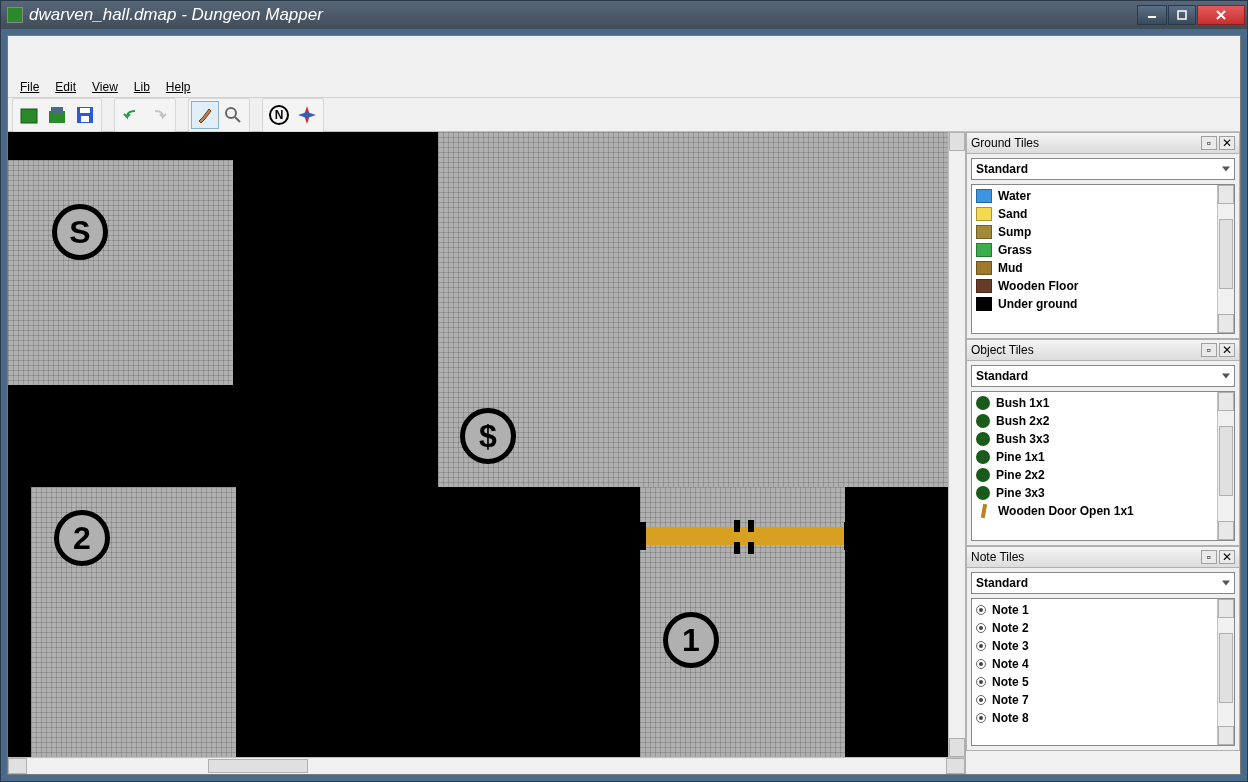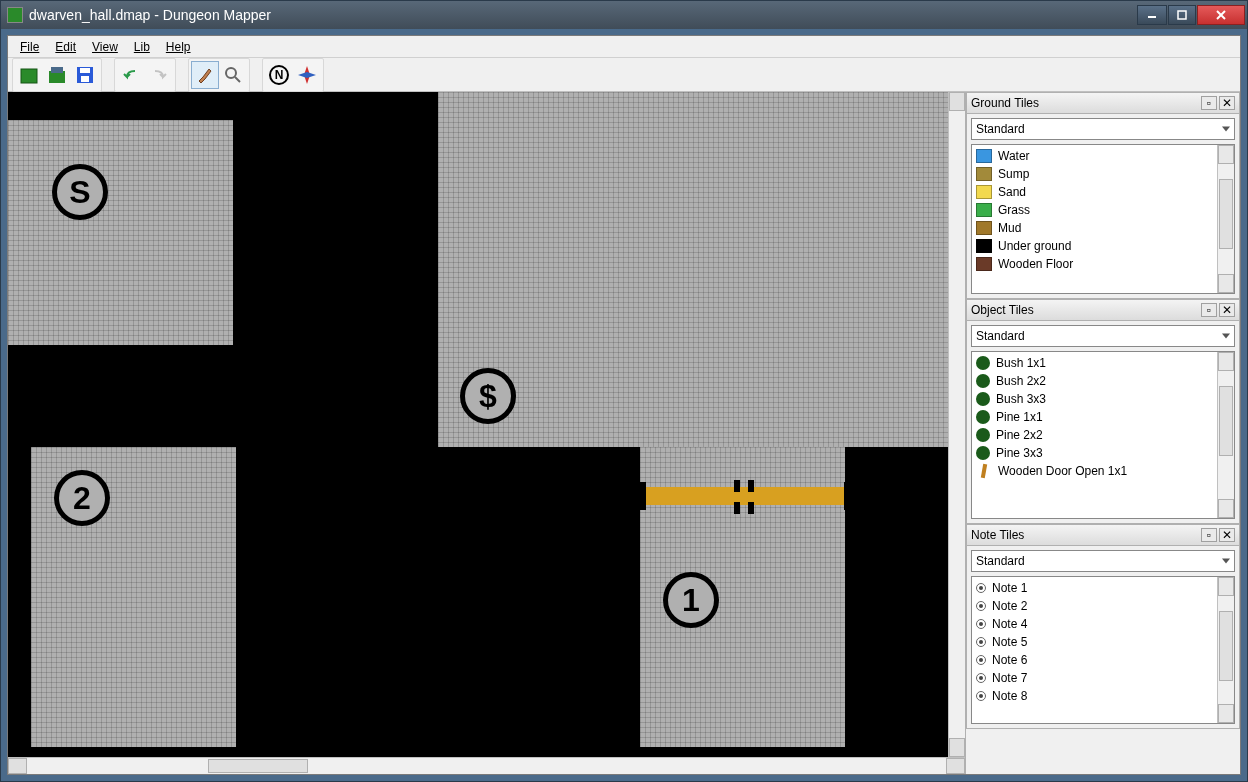--- a/index.html
+++ b/index.html
@@ -2,29 +2,29 @@
 <html><head>
 <meta charset="utf-8">
 <style>
 * { box-sizing: border-box; margin: 0; padding: 0; font-family: 'Segoe UI', Tahoma, sans-serif; font-size: 12px; }
 html, body { width: 1248px; height: 782px; overflow: hidden; background: #000; }
 
 .window-frame { width: 1248px; height: 782px; background: #4a6a8a; border: 1px solid #2a3a4a; display: flex; flex-direction: column; }
 
 .titlebar { height: 28px; background: linear-gradient(to bottom, #586878, #404c58); display: flex; align-items: center; padding: 0 2px 0 6px; color: #fff; }
 .titlebar-icon { width: 16px; height: 16px; margin-right: 6px; background: #2a8a2a; border: 1px solid #888; }
-.titlebar-text { flex: 1; font-size: 14px; }
+.titlebar-text { flex: 1; font-size: 17px; font-style: italic; }
 .win-btn { width: 30px; height: 20px; margin-left: 1px; background: linear-gradient(to bottom,#5a7088,#3a4a5a); border: 1px solid #2a3a4a; display:flex;align-items:center;justify-content:center;}
 .win-btn.max { width: 28px; }
 .win-btn.close { width: 48px; background: linear-gradient(to bottom,#e55a5a,#c73030); border:1px solid #8a2020;}
 .win-btn svg { pointer-events:none; }
 
 .inner { flex:1; margin:6px; background:#f0f0f0; border:1px solid #7a7a7a; display:flex; flex-direction:column; }
 
-.menubar { height:22px; background:#f0f0f0; display:flex; align-items:center; padding:0 4px; border-bottom:1px solid #d0d0d0;}
+.menubar { height:22px; background:#f0f0f0; display:flex; align-items:center; padding:0 4px; border-bottom:1px solid #d0d0d0;margin-top:40px;}
 .menu-item { padding:2px 8px; text-decoration:underline; color:#000; cursor:default;}
 .menu-item:first-letter { }
 .toolbar { height:34px; background:#f0f0f0; display:flex; align-items:center; padding:2px 4px; border-bottom:1px solid #c0c0c0; gap:2px;}
 .tgroup { display:flex; align-items:center; padding:2px; border:1px solid #d8d8d8; background:#f4f4f4; border-radius:2px;}
 .tb-btn { width:28px; height:28px; display:flex; align-items:center; justify-content:center; border:1px solid transparent; }
 .tb-sep { width:8px; }
 
 .workarea { flex:1; display:flex; overflow:hidden; }
 .canvas-wrap { flex:1; display:flex; flex-direction:column; border-right:1px solid #b0b0b0; }
 .canvas-body { flex:1; display:flex; overflow:hidden; }
@@ -45,21 +45,21 @@
  background-size:5px 5px; }
 .bridge { position:absolute; background:#d8a020; }
 .bridge-post { position:absolute; width:6px; background:#000; }
 .marker { position:absolute; width:56px; height:56px; border-radius:50%; background:#b0b0b0; border:5px solid #000; display:flex; align-items:center; justify-content:center; font: bold 32px Arial; color:#000; }
 
 .sidepanels { width:274px; display:flex; flex-direction:column; gap:0; background:#f0f0f0;}
 .panel { display:flex; flex-direction:column; }
 .panel-header { height:22px; background:linear-gradient(to bottom,#f4f4f4,#dcdcdc); border:1px solid #b0b0b0; display:flex; align-items:center; padding:0 4px; font-size:12px;}
 .panel-header .spacer { flex:1; }
 .ph-btn { width:16px; height:14px; border:1px solid #a0a0a0; background:#eaeaea; margin-left:2px; display:flex; align-items:center; justify-content:center;}
-.panel-body { padding:4px; border-left:1px solid #b0b0b0; border-right:1px solid #b0b0b0; border-bottom:1px solid #b0b0b0; display:flex; flex-direction:column; gap:4px;}
+.panel-body { padding:4px; border-left:1px solid #b0b0b0; border-right:1px solid #b0b0b0; border-bottom:1px solid #b0b0b0; display:flex; flex-direction:column; gap:4px;font-weight:bold;}
 .combo { height:22px; border:1px solid #888; background:#fff; display:flex; align-items:center; padding:0 4px; position:relative;}
 .combo::after { content:''; position:absolute; right:4px; top:50%; width:0;height:0;border-left:4px solid transparent;border-right:4px solid transparent;border-top:5px solid #555; transform:translateY(-50%);}
 .listbox { border:1px solid #888; background:#fff; overflow:hidden; position:relative;}
 .listbox-inner { padding:2px 0;}
 .list-item { display:flex; align-items:center; height:18px; padding:0 4px; gap:6px;}
 .swatch { width:16px; height:14px; border:1px solid rgba(0,0,0,0.3);}
 .circle-swatch { width:14px; height:14px; border-radius:50%;}
 .note-radio { width:10px;height:10px;border:1px solid #666;border-radius:50%;display:flex;align-items:center;justify-content:center;}
 .note-radio::after{content:'';width:4px;height:4px;border-radius:50%;background:#444;}
 .lb-vscroll { position:absolute; top:0; right:0; bottom:0; width:17px; background:#f0f0f0; border-left:1px solid #c0c0c0;}
@@ -211,63 +211,63 @@
             <div class="combo">
                 <span>Standard</span>
               </div>
             <div class="listbox" style="height:150px">
               <div class="listbox-inner" id="ground-list">
                   <div class="list-item">
                     <div class="swatch" style="background: rgb(58, 150, 224);"></div>
                     <span>Water</span>
                   </div>
                   <div class="list-item">
+                    <div class="swatch" style="background: rgb(242, 217, 78);"></div>
+                    <span>Sand</span>
+                  </div>
+                  <div class="list-item">
                     <div class="swatch" style="background: rgb(162, 138, 58);"></div>
                     <span>Sump</span>
                   </div>
                   <div class="list-item">
-                    <div class="swatch" style="background: rgb(242, 217, 78);"></div>
-                    <span>Sand</span>
-                  </div>
-                  <div class="list-item">
                     <div class="swatch" style="background: rgb(58, 174, 74);"></div>
                     <span>Grass</span>
                   </div>
                   <div class="list-item">
                     <div class="swatch" style="background: rgb(160, 120, 42);"></div>
                     <span>Mud</span>
                   </div>
                   <div class="list-item">
+                    <div class="swatch" style="background: rgb(106, 58, 40);"></div>
+                    <span>Wooden Floor</span>
+                  </div>
+                  <div class="list-item">
                     <div class="swatch" style="background: rgb(0, 0, 0);"></div>
                     <span>Under ground</span>
-                  </div>
-                  <div class="list-item">
-                    <div class="swatch" style="background: rgb(106, 58, 40);"></div>
-                    <span>Wooden Floor</span>
                   </div>
                 </div>
               <div class="lb-vscroll">
                   <div class="lb-thumb" style="top:34px;height:70px"></div>
                 </div>
             </div>
           </div>
         </div>
 
         <div class="panel">
           <div class="panel-header">
             <span>Object Tiles</span>
             <span class="spacer"></span>
             <div class="ph-btn">▫</div>
             <div class="ph-btn">✕</div>
           </div>
           <div class="panel-body">
             <div class="combo">
                 <span>Standard</span>
               </div>
-            <div class="listbox" style="height:168px">
+            <div class="listbox" style="height:150px">
               <div class="listbox-inner" id="object-list">
                   <div class="list-item">
                     <div class="circle-swatch" style="background: rgb(26, 90, 26);"></div>
                     <span>Bush 1x1</span>
                   </div>
                   <div class="list-item">
                     <div class="circle-swatch" style="background: rgb(26, 90, 26);"></div>
                     <span>Bush 2x2</span>
                   </div>
                   <div class="list-item">
@@ -314,29 +314,29 @@
                   <div class="list-item">
                     <div class="note-radio"></div>
                     <span>Note 1</span>
                   </div>
                   <div class="list-item">
                     <div class="note-radio"></div>
                     <span>Note 2</span>
                   </div>
                   <div class="list-item">
                     <div class="note-radio"></div>
+                    <span>Note 3</span>
+                  </div>
+                  <div class="list-item">
+                    <div class="note-radio"></div>
                     <span>Note 4</span>
                   </div>
                   <div class="list-item">
                     <div class="note-radio"></div>
                     <span>Note 5</span>
-                  </div>
-                  <div class="list-item">
-                    <div class="note-radio"></div>
-                    <span>Note 6</span>
                   </div>
                   <div class="list-item">
                     <div class="note-radio"></div>
                     <span>Note 7</span>
                   </div>
                   <div class="list-item">
                     <div class="note-radio"></div>
                     <span>Note 8</span>
                   </div>
                 </div>

